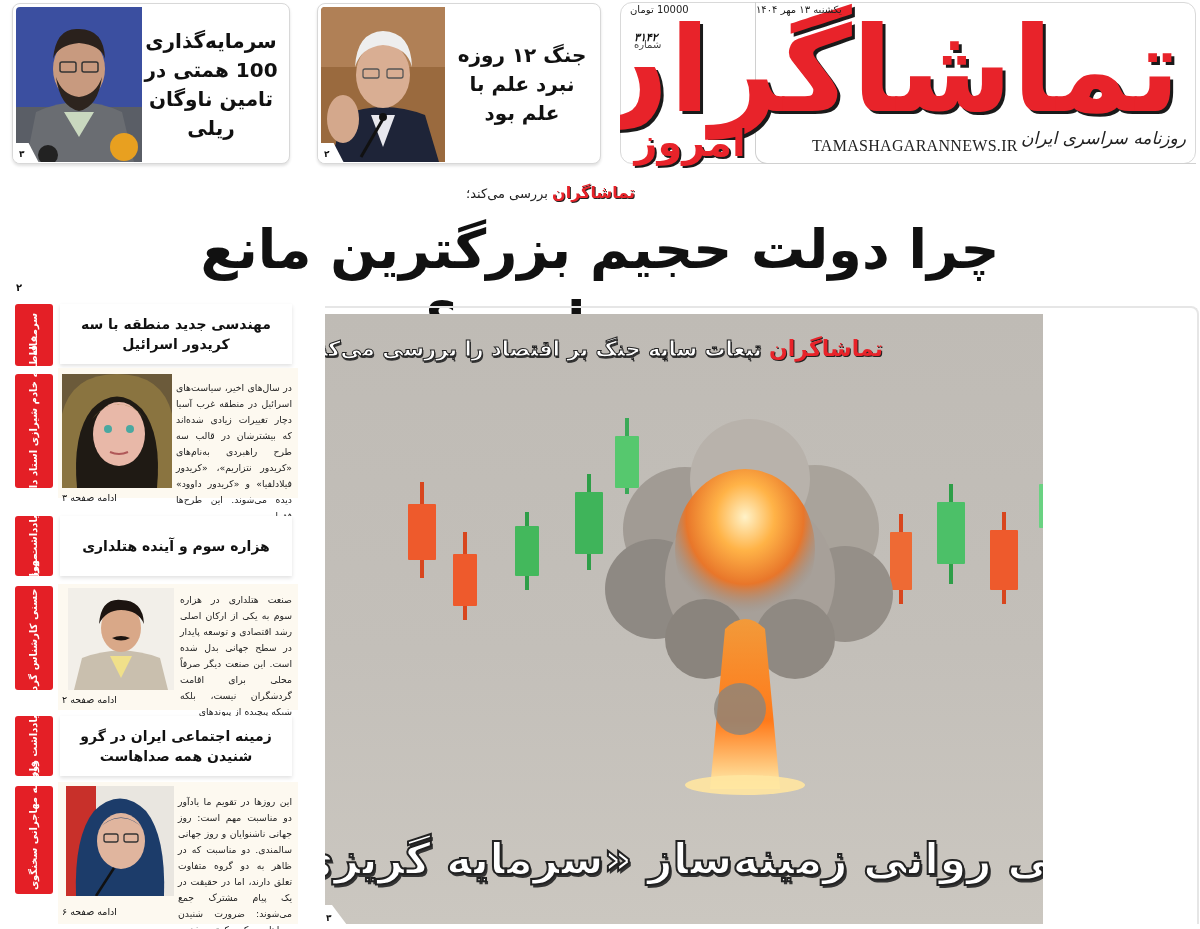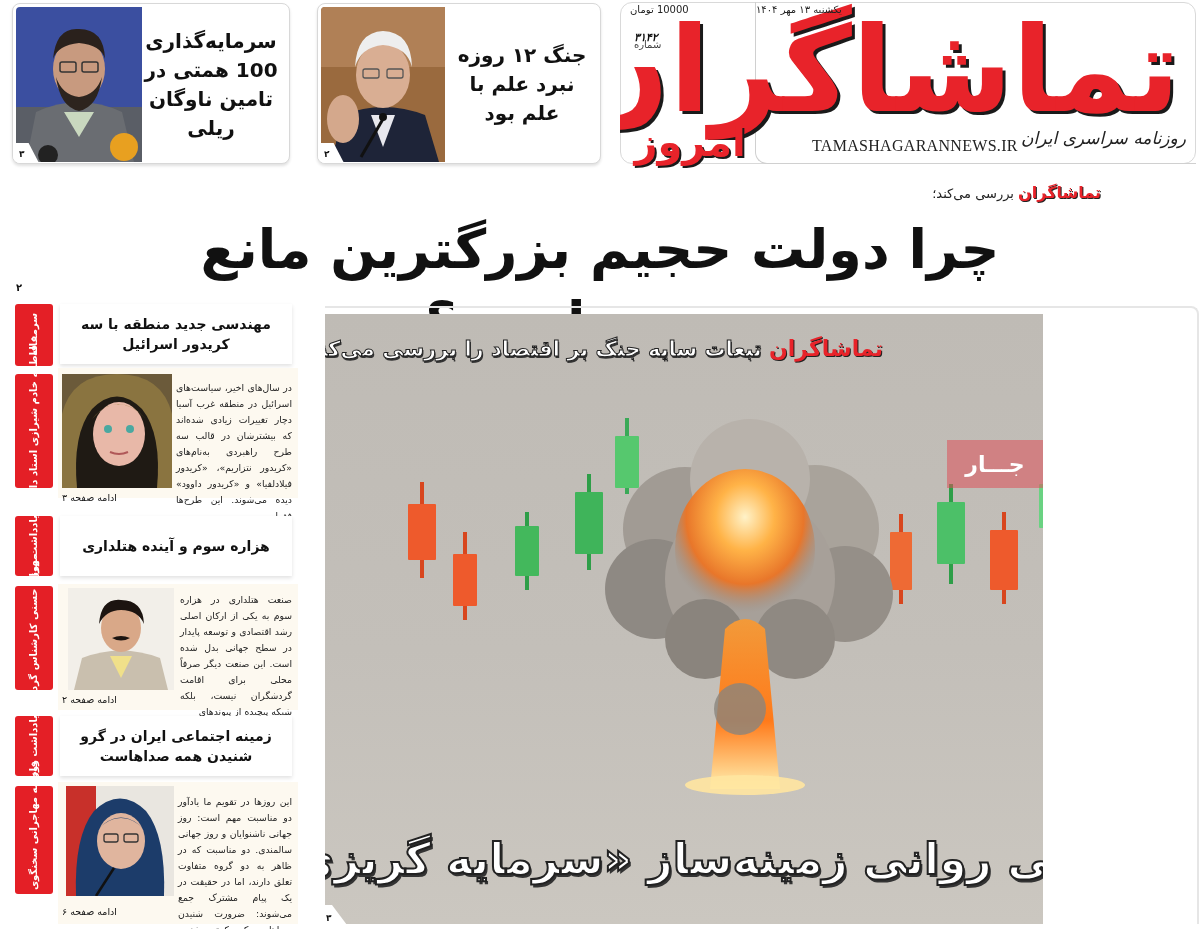--- a/index.html
+++ b/index.html
@@ -70,21 +70,21 @@
     font-weight: bold; font-size: 20px; line-height: 29px; color: #111;
   }
   .page-corner {
     position: absolute; left: 0; bottom: 0; width: 26px; height: 20px;
     background: #fff; clip-path: polygon(0 0, 60% 0, 100% 100%, 0 100%);
     font-size: 9px; font-weight: bold; color: #111; padding: 6px 0 0 6px; direction: ltr;
   }
 
   
   .kicker {
-    position: absolute; left: 0; width: 1101px; top: 183px; font-size: 13px; color: #222;
+    position: absolute; left: 0; width: 1101px; top: 183px; text-align: center; font-size: 13px; color: #222;
   }
   .kicker .brand { color: #e8232a; font-weight: bold; font-size: 16px; text-shadow: 1px 1px 0 #222; }
   .headline {
     position: absolute; left: 150px; width: 900px; top: 214px; text-align: center;
     font-weight: bold; font-size: 54px; line-height: 72px; color: #111; letter-spacing: -1px;
   }
 
   
   .sidebar-page { position: absolute; left: 16px; top: 282px; font-size: 10px; font-weight: bold; }
   .side-tag {
@@ -344,16 +344,15 @@
     <circle cx="200" cy="230" r="40" fill="#8f8982"></circle>
     <path d="M130 220 Q150 200 170 220 L185 380 L115 380 Z" fill="url(#stem)"></path>
     <circle cx="145" cy="300" r="26" fill="#8a847d" opacity="0.8"></circle>
     <ellipse cx="150" cy="376" rx="60" ry="10" fill="#ffe6a0" opacity="0.9"></ellipse>
   </svg>
 
   <div class="photo-kicker">
     <span class="brand">تماشاگران</span>
     <span>تبعات سایه جنگ بر اقتصاد را بررسی می‌کند؛</span>
   </div>
-  <div class="watermark">جـــار</div>
   <div class="photo-headline">ناامنی روانی زمینه‌ساز «سرمایه گریزی»</div>
 </div>
 <div class="main-corner">۳</div>
 
 </body></html>

